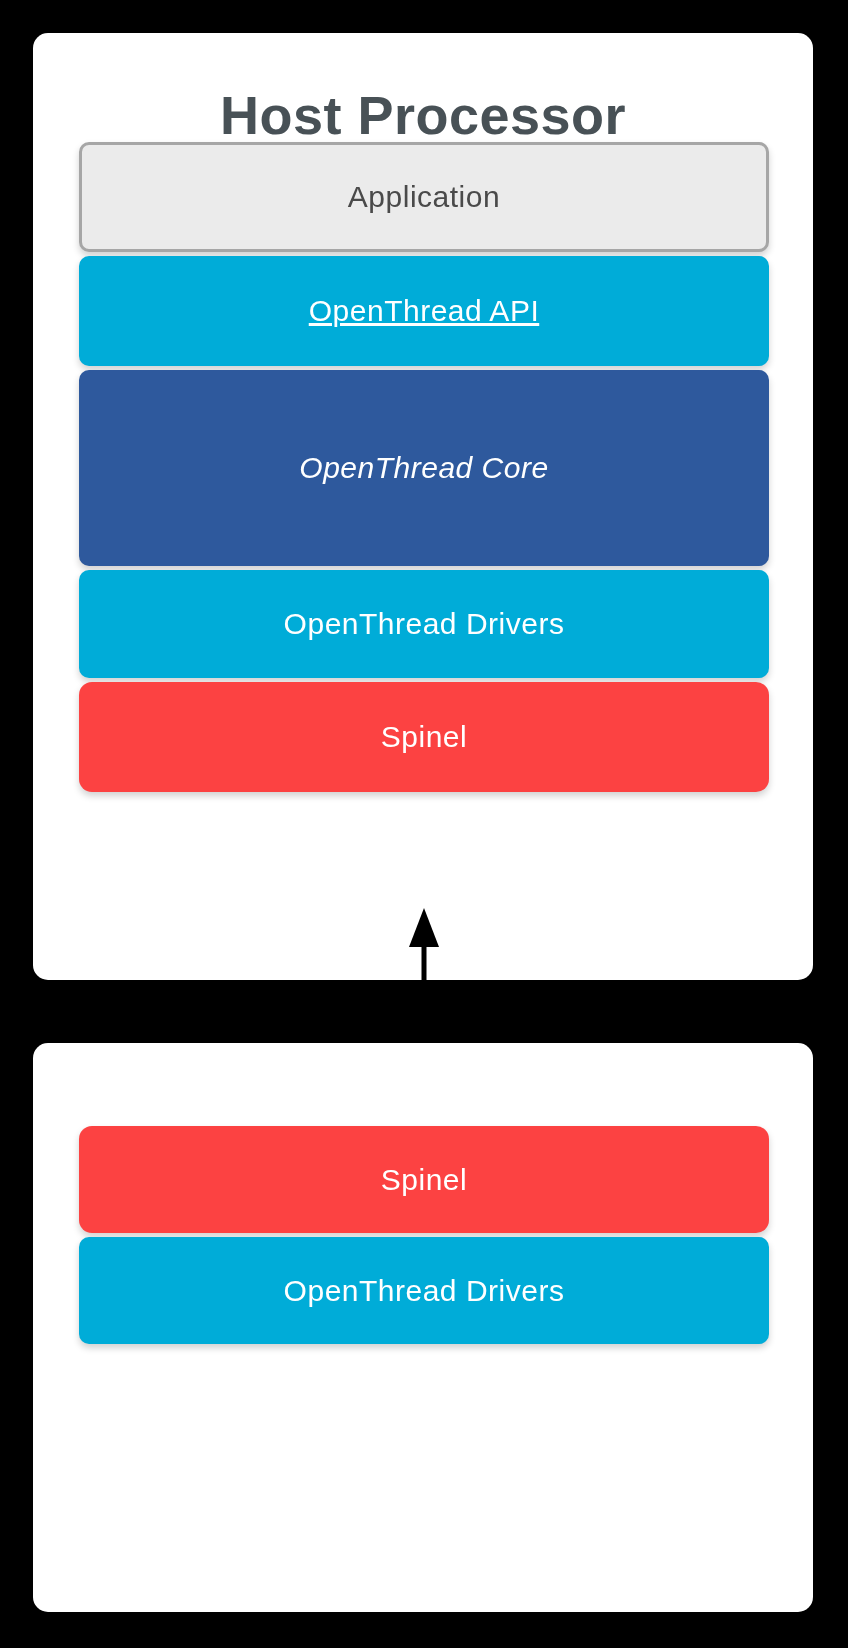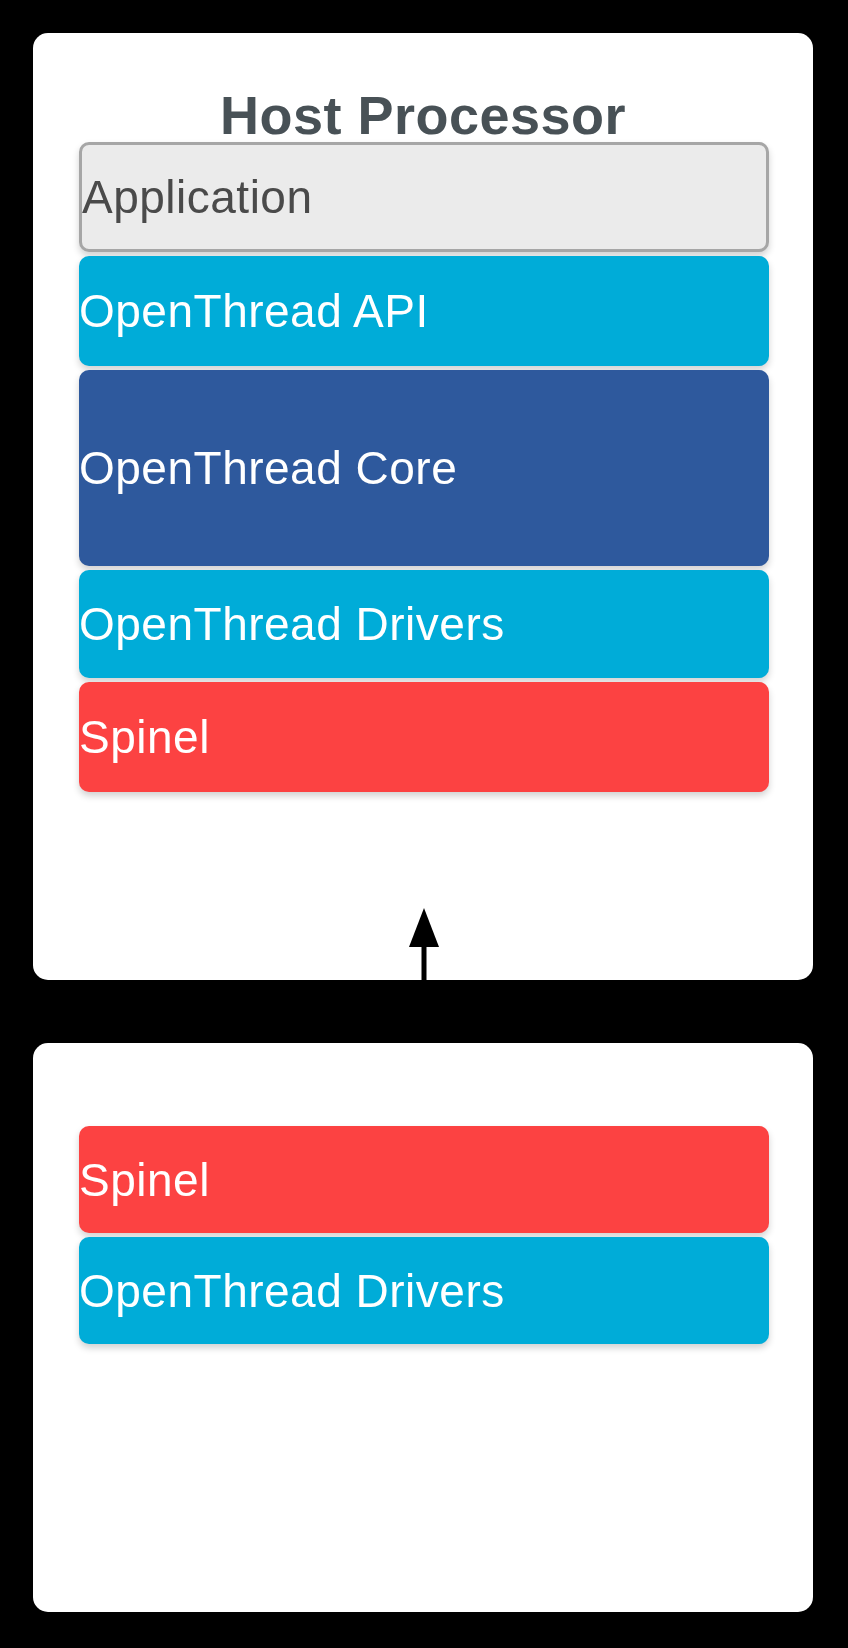--- a/index.html
+++ b/index.html
@@ -51,39 +51,39 @@
     gap: 4px;
   }
   .host .stack { top: 109px; }
   .soc  .stack { top: 83px; }
 
   .layer {
     box-sizing: border-box;
     border-radius: 10px;
     display: flex;
     align-items: center;
-    justify-content: flex-start;
-    font-size: 46px;
+    justify-content: center;
+    font-size: 30px;
     font-weight: 400;
     box-shadow: 0 4px 7px rgba(0,0,0,0.18);
     letter-spacing: 0.5px;
   }
   .layer[data-color="gray"] {
     background: var(--gray-layer-bg, #EBEBEB);
     border: 3px solid var(--gray-layer-border, #A6A6A6);
     color: var(--layer-text-dark, #4A4A4A);
   }
   .layer[data-color="cyan"] { background: var(--cyan, #00ACD8); color: var(--layer-text-light, #fff); }
-  .layer[data-color="blue"] { background: var(--blue, #2E599D); color: var(--layer-text-light, #fff); }
-  .layer[data-color="red"]  { background: var(--red,  #FC4242); color: var(--layer-text-light, #fff); }
+  .layer[data-color="blue"] { background: var(--blue, #2E599D); color: var(--layer-text-light, #fff); font-style: italic; }
+  .layer[data-color="red"]  { background: var(--red,  #FC4242); color: var(--layer-text-light, #fff); border-radius: 13px; }
 
   
   .host .stack .r0 { height: 110px; }
   .host .stack .r1 { height: 110px; }
-  .host .stack .r2 { height: 110px; }
+  .host .stack .r2 { height: 110px; text-decoration: underline; }
   .host .stack .r3 { height: 196px; }
   .host .stack .r4 { height: 108px; }
   .host .stack .r5 { height: 110px; }
 
   
   .soc .stack .s0 { height: 107px; }
   .soc .stack .s1 { height: 142px; }
   .soc .stack .s2 { height: 107px; }
 
   .link-arrow {

